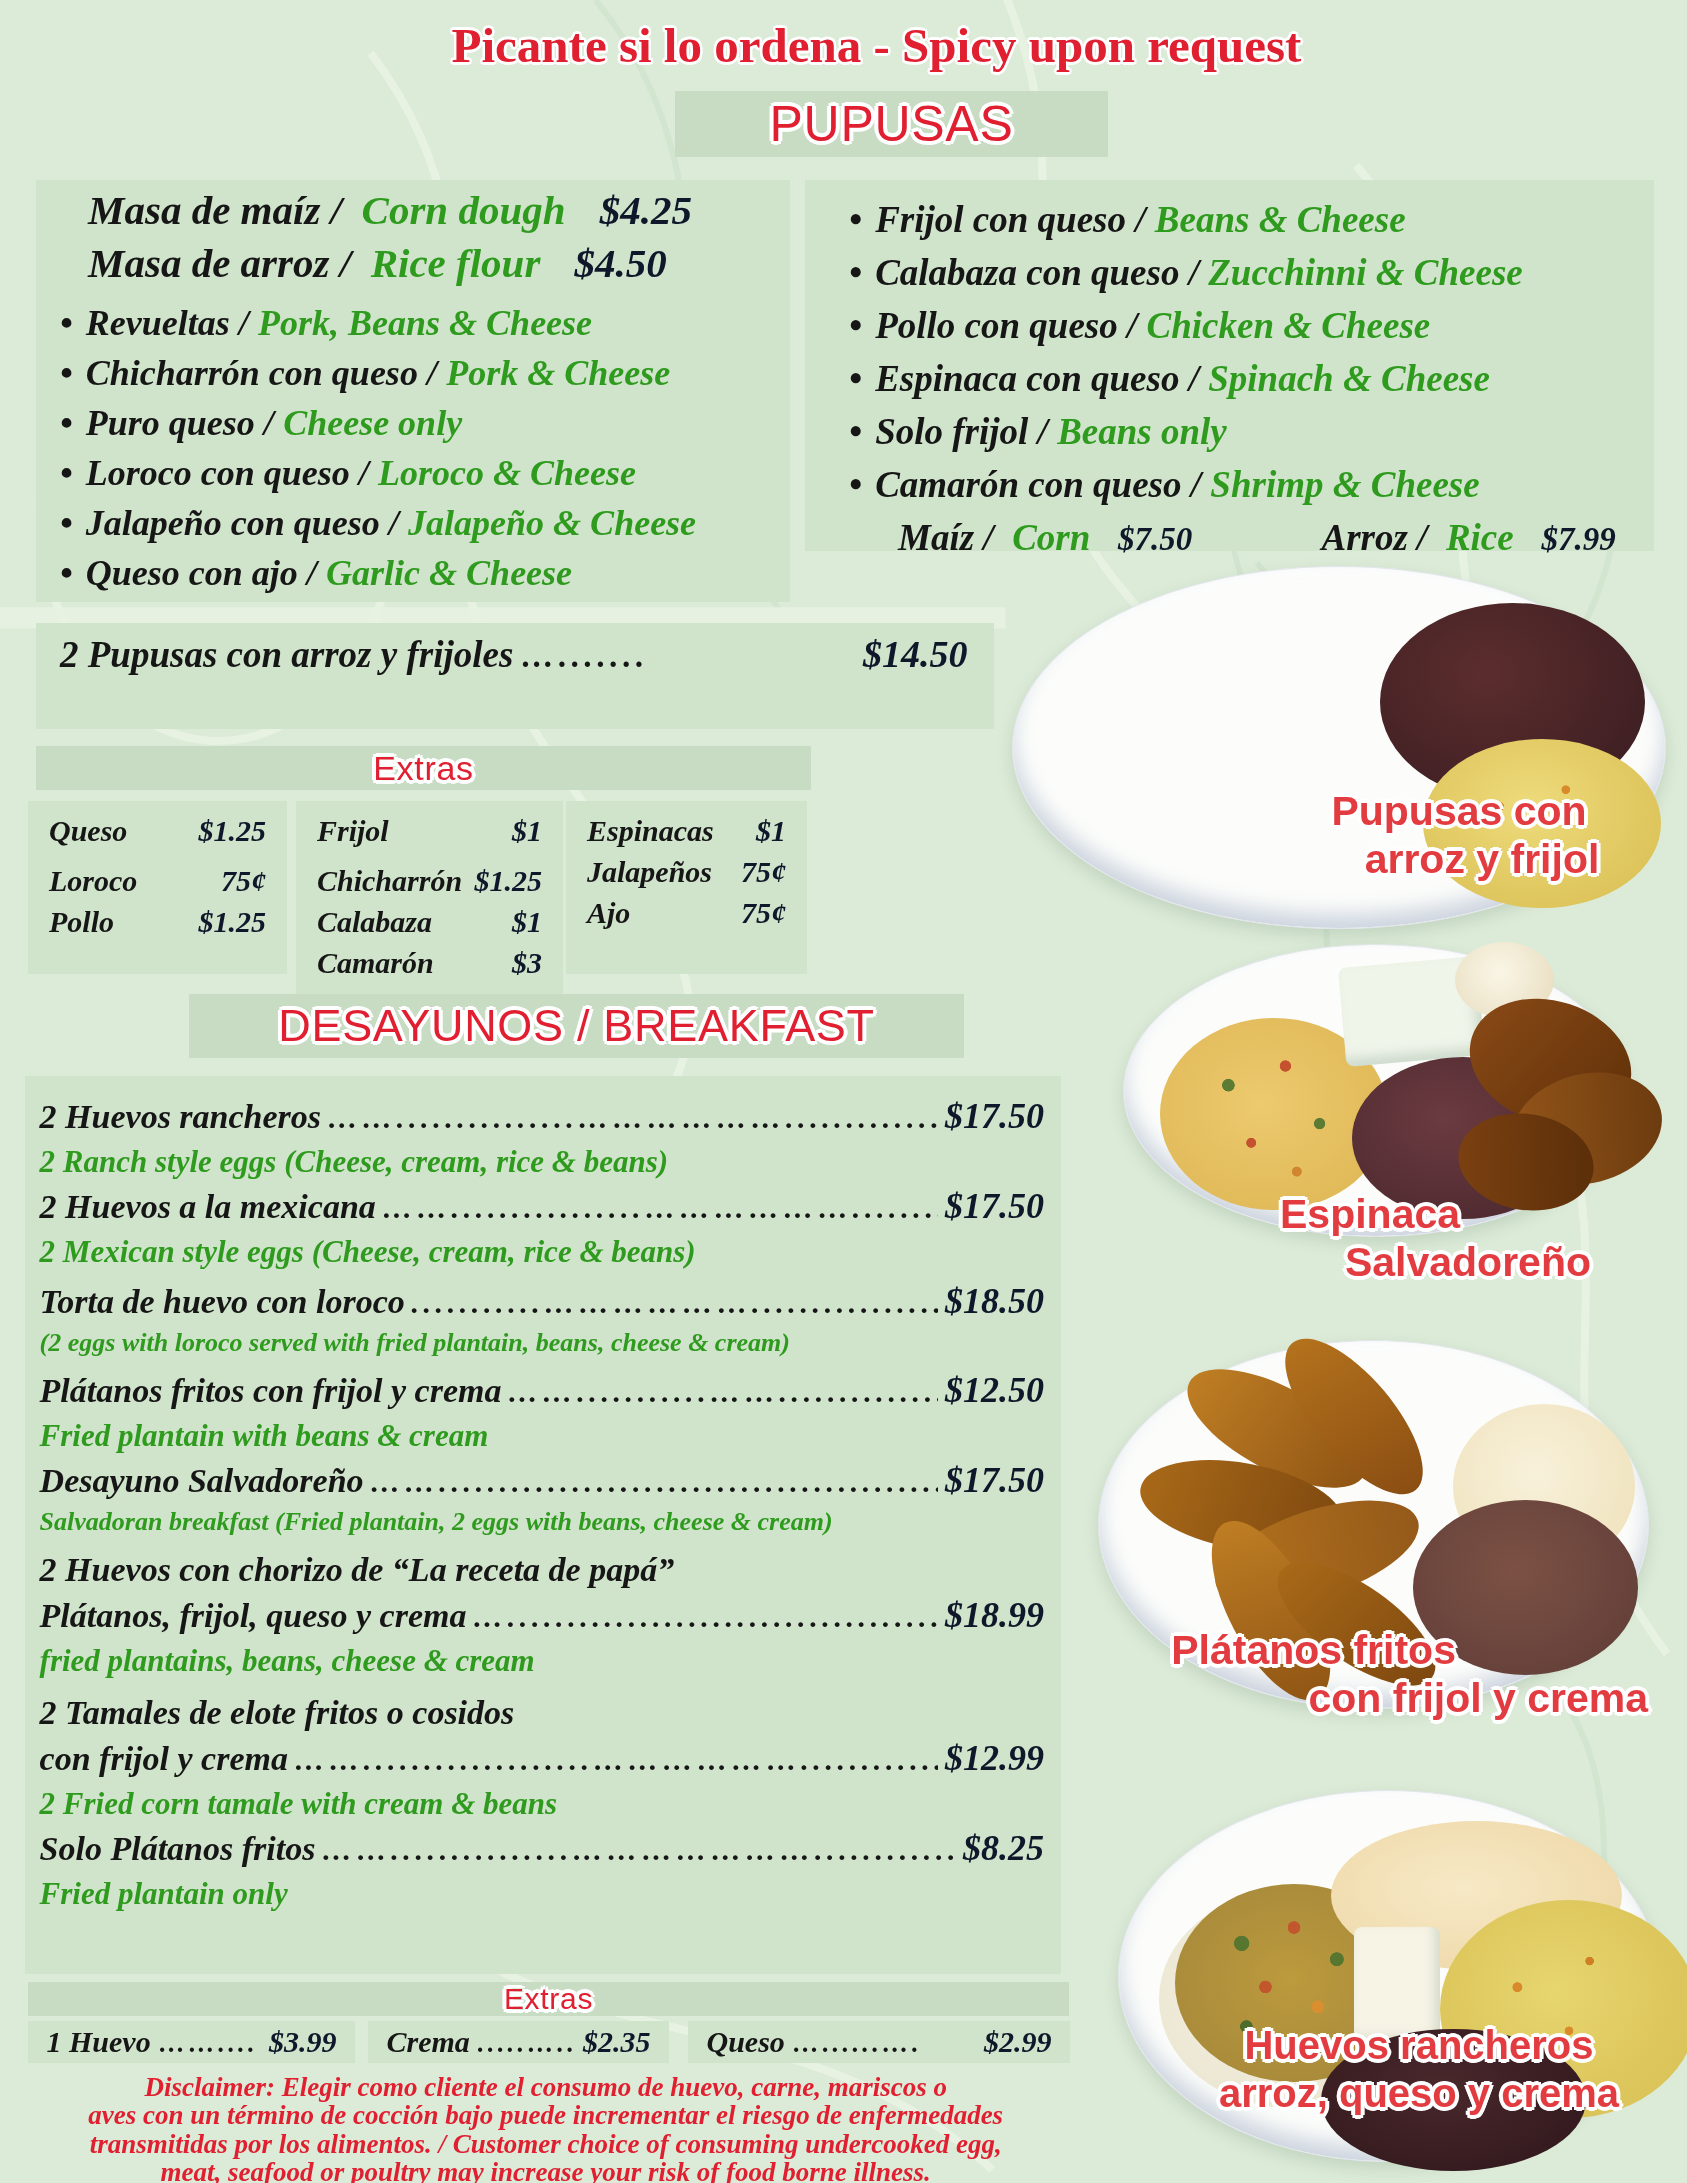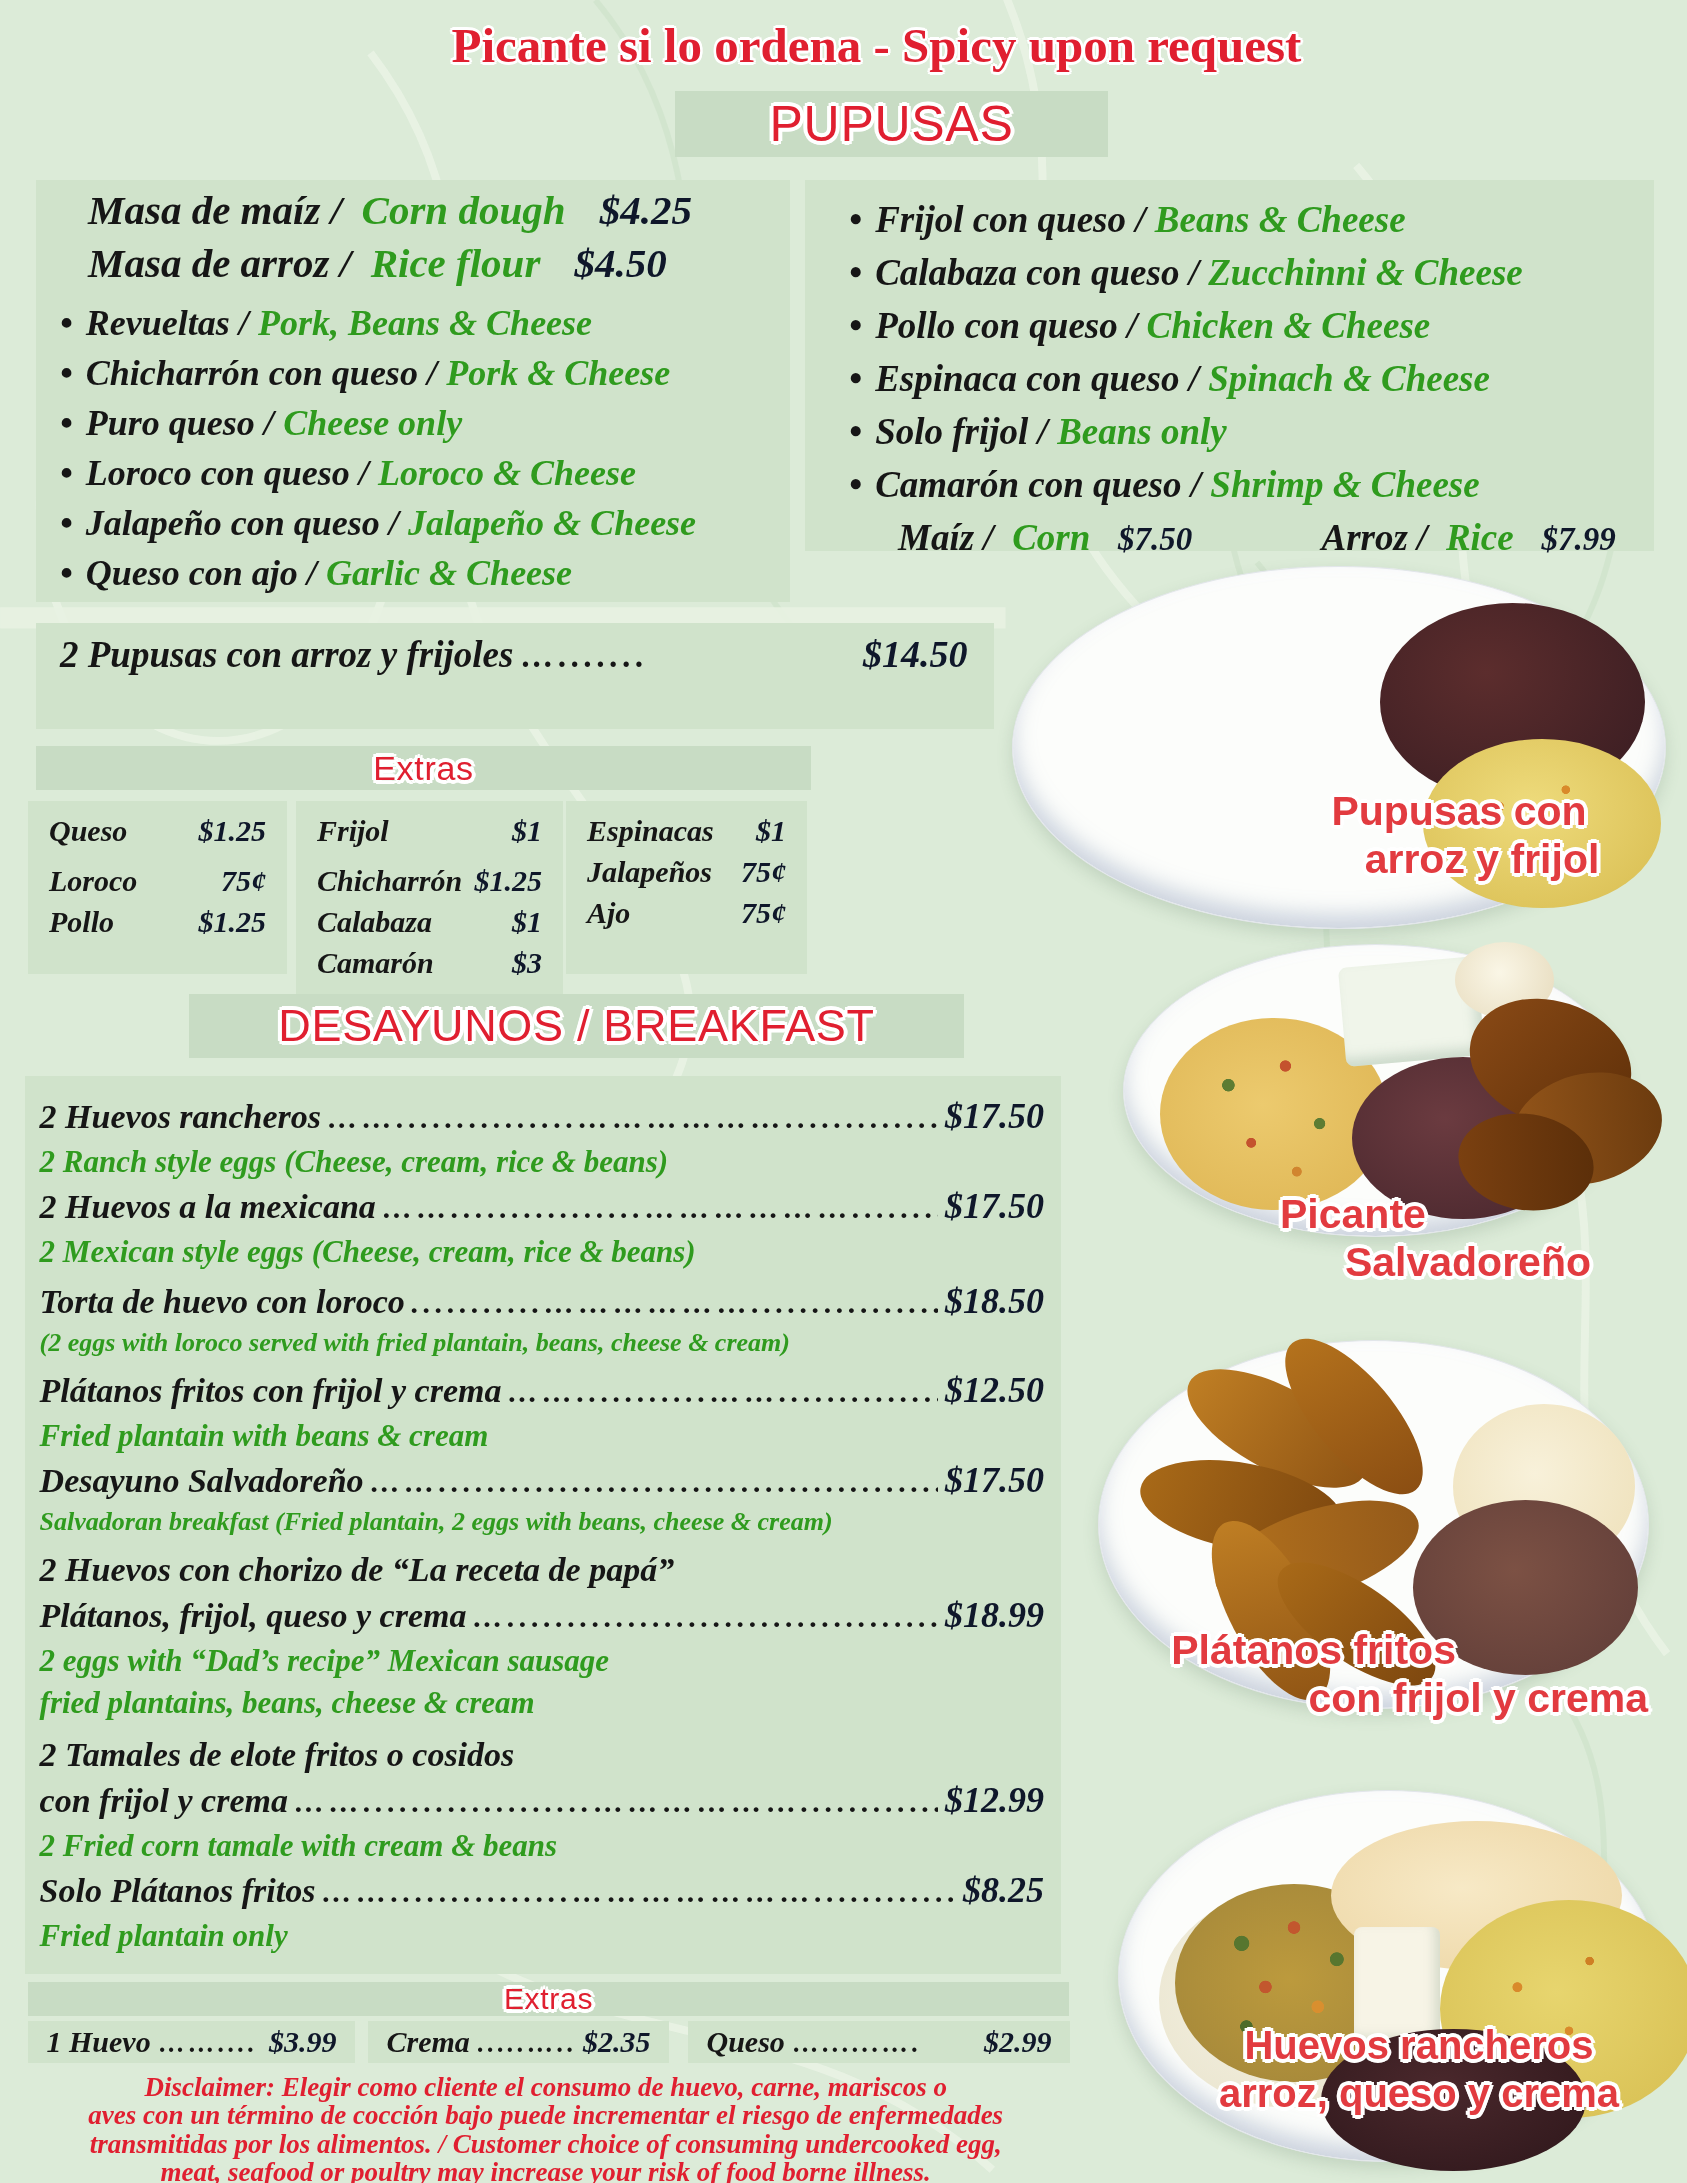--- a/index.html
+++ b/index.html
@@ -280,21 +280,20 @@
     <span class="dots blk">……....................................................</span>
     <span class="pr red">$17.50</span>
   </div>
   <div class="r-small bi grn">Salvadoran breakfast (Fried plantain, 2 eggs with beans, cheese &amp; cream)</div>
   <div class="r-plain bi blk">2 Huevos con chorizo de “La receta de papá”</div>
   <div class="r-item bi">
     <span class="blk">Plátanos, frijol, queso y crema</span>
     <span class="dots blk">…...............................................</span>
     <span class="pr red">$18.99</span>
   </div>
-  <div class="r-desc bi grn">2 eggs with “Dad’s recipe” Mexican sausage</div>
   <div class="r-desc bi grn">fried plantains, beans, cheese &amp; cream</div>
   <div class="r-plain bi blk">2 Tamales de elote fritos o cosidos</div>
   <div class="r-item bi">
     <span class="blk">con frijol y crema</span>
     <span class="dots blk">……...................………………....................</span>
     <span class="pr red">$12.99</span>
   </div>
   <div class="r-desc bi grn">2 Fried corn tamale with cream &amp; beans</div>
   <div class="r-item bi">
     <span class="blk">Solo Plátanos fritos</span>
@@ -351,21 +350,21 @@
 <div class="plate" style="left:1123px;top:944px;width:503px;height:291px;">
   <div class="blob" style="left:36px;top:73px;width:228px;height:192px;background:radial-gradient(circle at 30% 35%, #5d7c33 0 6px, rgba(0,0,0,0) 6.6px),radial-gradient(circle at 55% 25%, #c4522e 0 5.3px, rgba(0,0,0,0) 6px),radial-gradient(circle at 70% 55%, #5d7c33 0 5.3px, rgba(0,0,0,0) 6px),radial-gradient(circle at 40% 65%, #c4522e 0 4.6px, rgba(0,0,0,0) 5.3px),radial-gradient(circle at 60% 80%, #d1852f 0 4.6px, rgba(0,0,0,0) 5.3px),radial-gradient(ellipse at 45% 45%, #ecca6e 0%, #e0b857 80%);"></div>
   <div class="cube" style="left:218px;top:16.5px;width:139px;height:99px;background:#f0f5ea;transform:rotate(-5deg);box-shadow:inset -6.6px -8px 12px rgba(140,170,150,.35);"></div>
   <div class="blob" style="left:331px;top:-3.3px;width:99px;height:76px;background:radial-gradient(circle at 45% 40%, #faf6e6 0%, #e8ddc0 90%);"></div>
   <div class="blob" style="left:228px;top:112px;width:222px;height:162px;background:radial-gradient(ellipse at 42% 38%, #6b3b40 0%, #4e2a30 80%);"></div>
   <div class="blob" style="left:344px;top:56px;width:165px;height:122px;background:linear-gradient(115deg,#8a4a16,#5f3009);transform:rotate(18deg);"></div>
   <div class="blob" style="left:387px;top:129px;width:152px;height:109px;background:linear-gradient(100deg,#95561a,#6a3a0e);transform:rotate(-14deg);"></div>
   <div class="blob" style="left:334px;top:169px;width:136px;height:96px;background:linear-gradient(80deg,#7c4111,#5a2e09);transform:rotate(9deg);"></div>
 </div>
 <div class="caption" style="left:1280px;top:1190px;width:311px;">
-  <span style="text-align:left;">Picante</span>
+  <span style="text-align:left;">Espinaca</span>
   <span style="text-align:right;">Salvadoreño</span>
 </div>
 
 <div class="plate" style="left:1098px;top:1340px;width:549px;height:367px;">
   <div class="blob" style="left:79px;top:46px;width:198px;height:83px;background:linear-gradient(100deg,#c07f24,#8f5414);transform:rotate(28deg);"></div>
   <div class="blob" style="left:159px;top:36px;width:192px;height:79px;background:linear-gradient(100deg,#b5731d,#8a4d12);transform:rotate(50deg);"></div>
   <div class="blob" style="left:40px;top:122px;width:205px;height:86px;background:linear-gradient(100deg,#a96a18,#7d470f);transform:rotate(10deg);"></div>
   <div class="blob" style="left:112px;top:169px;width:212px;height:86px;background:linear-gradient(100deg,#b5731d,#93591a);transform:rotate(-18deg);"></div>
   <div class="blob" style="left:73px;top:228px;width:198px;height:83px;background:linear-gradient(100deg,#c07f24,#8f5414);transform:rotate(62deg);"></div>
   <div class="blob" style="left:165px;top:245px;width:185px;height:76px;background:linear-gradient(100deg,#a96a18,#7d470f);transform:rotate(35deg);"></div>

